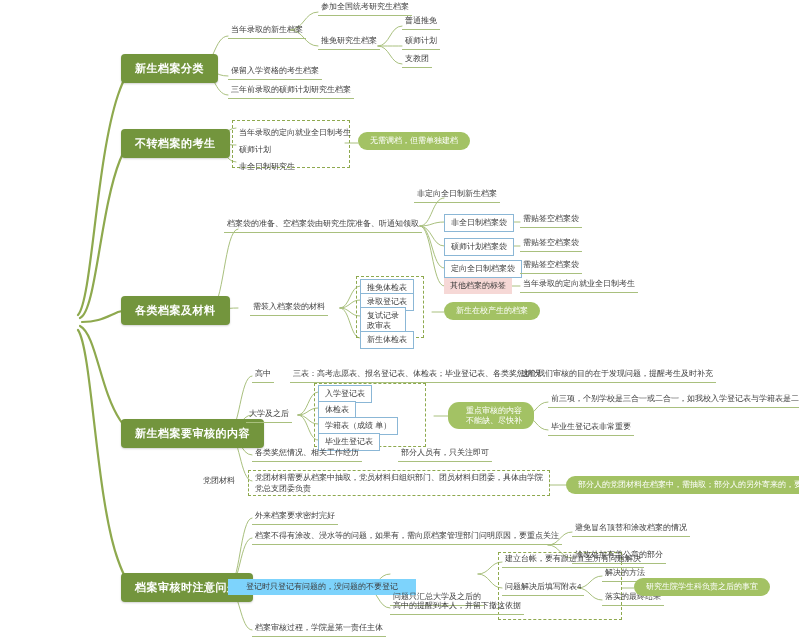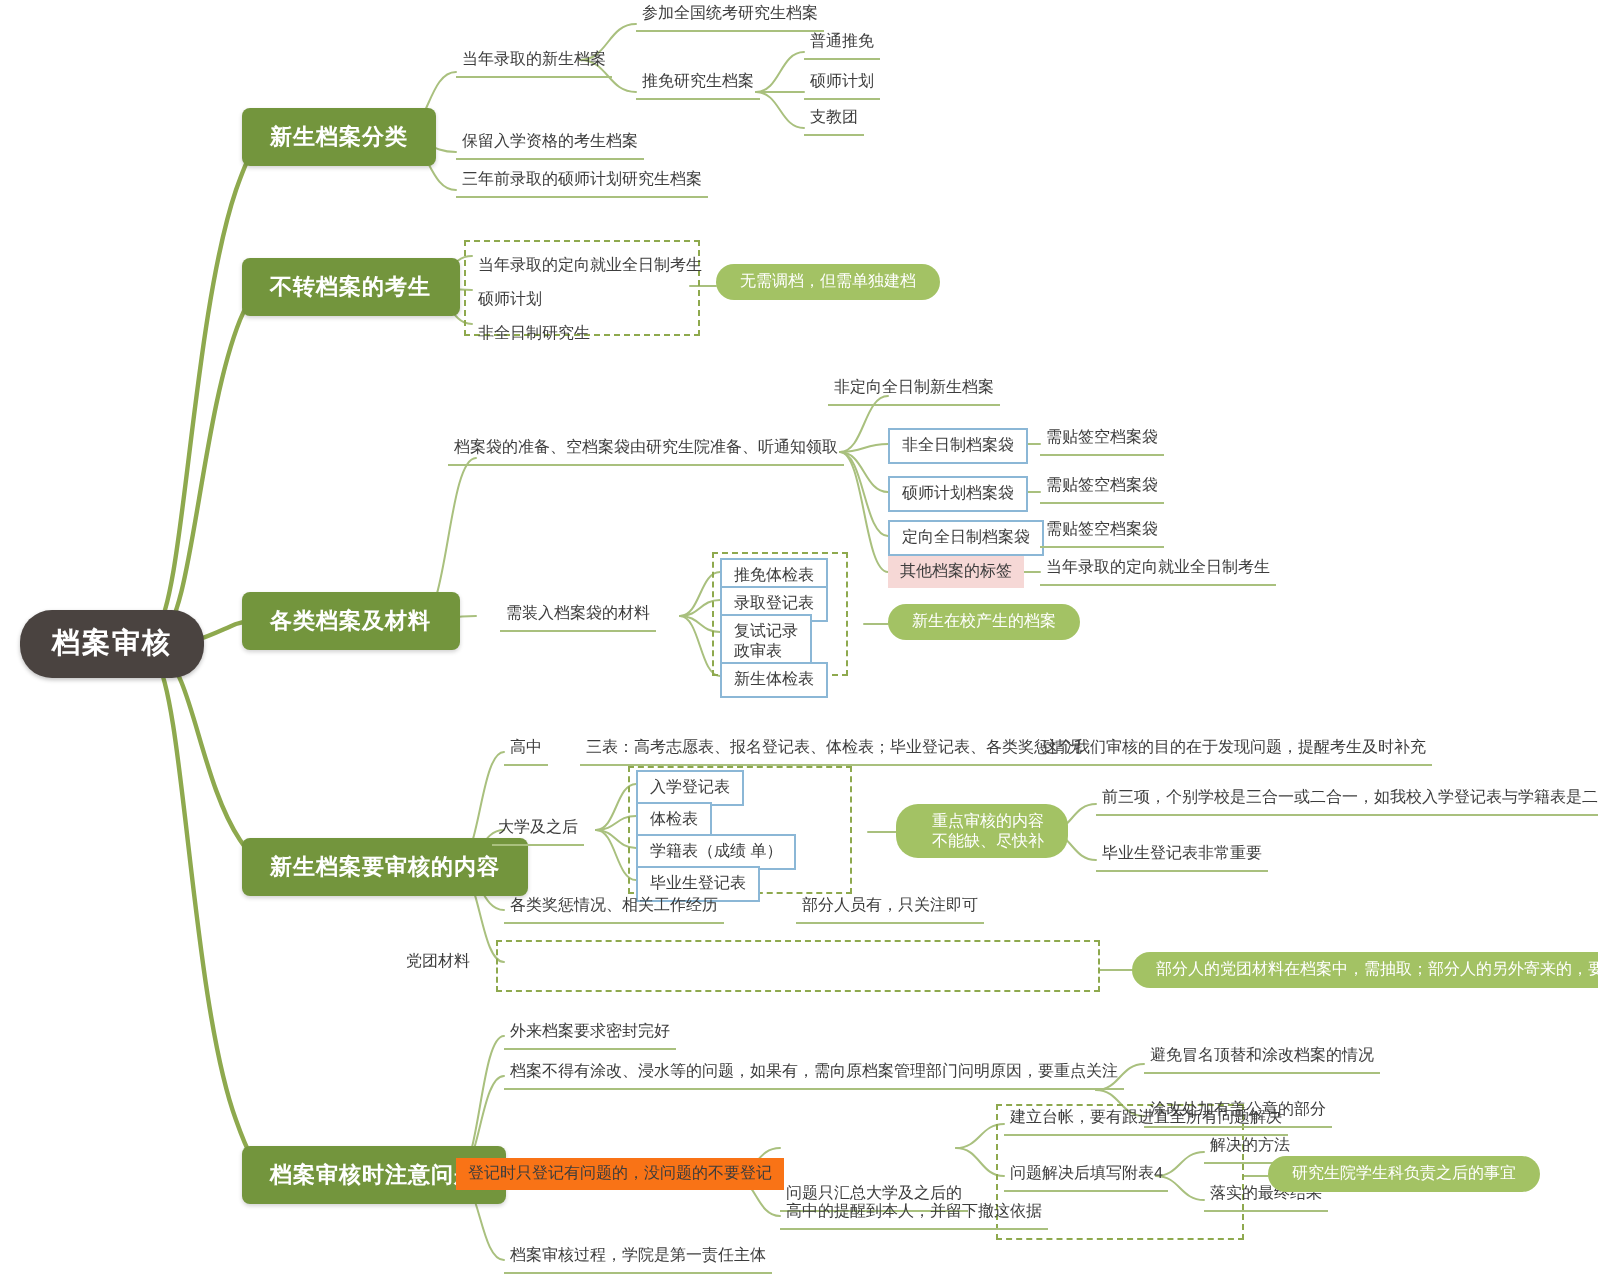--- a/index.html
+++ b/index.html
@@ -52,22 +52,22 @@
   
   .boxpink{
     color:#3c3c3c;font-size:8px;
     background:#f6d8d6;
     padding:3px 6px;
     line-height:1.25;
   }
   
   .boxorange{
     color:#3c3c3c;font-size:8px;
-    background:#f97316;
-    padding:3px 6px;
+    background:#7dd3fc;
+    padding:3px 18px;
     line-height:1.25;
   }
   
   .pill{
     background:#a3c264;color:#ffffff;
     border-radius:11px;
     font-size:8px;
     padding:4px 12px;
     line-height:1.2;
   }
@@ -171,21 +171,20 @@
       <path d="M622,588 L634,588"></path>
     </g>
   </svg>
 
   <div class="groupdash" style="left:232px;top:120px;width:118px;height:48px;"></div>
   <div class="groupdash" style="left:356px;top:276px;width:68px;height:62px;"></div>
   <div class="groupdash" style="left:314px;top:383px;width:112px;height:64px;"></div>
   <div class="groupdash" style="left:248px;top:470px;width:302px;height:26px;"></div>
   <div class="groupdash" style="left:498px;top:552px;width:124px;height:68px;"></div>
 
-  <div class="node root" style="left:10px;top:305px;">档案审核</div>
 
   <div class="node branch" style="left:121px;top:54px;">新生档案分类</div>
 
   <div class="node leaf" style="left:228px;top:23px;">当年录取的新生档案</div>
   <div class="node leaf" style="left:318px;top:0px;">参加全国统考研究生档案</div>
   <div class="node leaf" style="left:318px;top:34px;">推免研究生档案</div>
   <div class="node leaf" style="left:402px;top:14px;">普通推免</div>
   <div class="node leaf" style="left:402px;top:34px;">硕师计划</div>
   <div class="node leaf" style="left:402px;top:52px;">支教团</div>
 
@@ -244,20 +243,21 @@
   <div class="node pill multiline" style="left:448px;top:402px;text-align:center;padding-left:18px;">重点审核的内容
 不能缺、尽快补</div>
 
   <div class="node leaf" style="left:548px;top:392px;">前三项，个别学校是三合一或二合一，如我校入学登记表与学籍表是二合一</div>
   <div class="node leaf" style="left:548px;top:420px;">毕业生登记表非常重要</div>
 
   <div class="node leaf" style="left:252px;top:446px;">各类奖惩情况、相关工作经历</div>
   <div class="node leaf" style="left:398px;top:446px;">部分人员有，只关注即可</div>
 
   <div class="node leaf noline" style="left:200px;top:474px;">党团材料</div>
+  <div class="node leaf noline multiline" style="left:252px;top:471px;width:296px;white-space:normal;line-height:1.35;">党团材料需要从档案中抽取，党员材料归组织部门、团员材料归团委，具体由学院党总支团委负责</div>
   <div class="node pill" style="left:566px;top:476px;">部分人的党团材料在档案中，需抽取；部分人的另外寄来的，要做好区分</div>
 
   <div class="node branch" style="left:121px;top:573px;">档案审核时注意问题</div>
 
   <div class="node leaf" style="left:252px;top:509px;">外来档案要求密封完好</div>
 
   <div class="node leaf" style="left:252px;top:529px;">档案不得有涂改、浸水等的问题，如果有，需向原档案管理部门问明原因，要重点关注</div>
   <div class="node leaf" style="left:572px;top:521px;">避免冒名顶替和涂改档案的情况</div>
   <div class="node leaf" style="left:572px;top:548px;">涂改处加有盖公章的部分</div>
 

